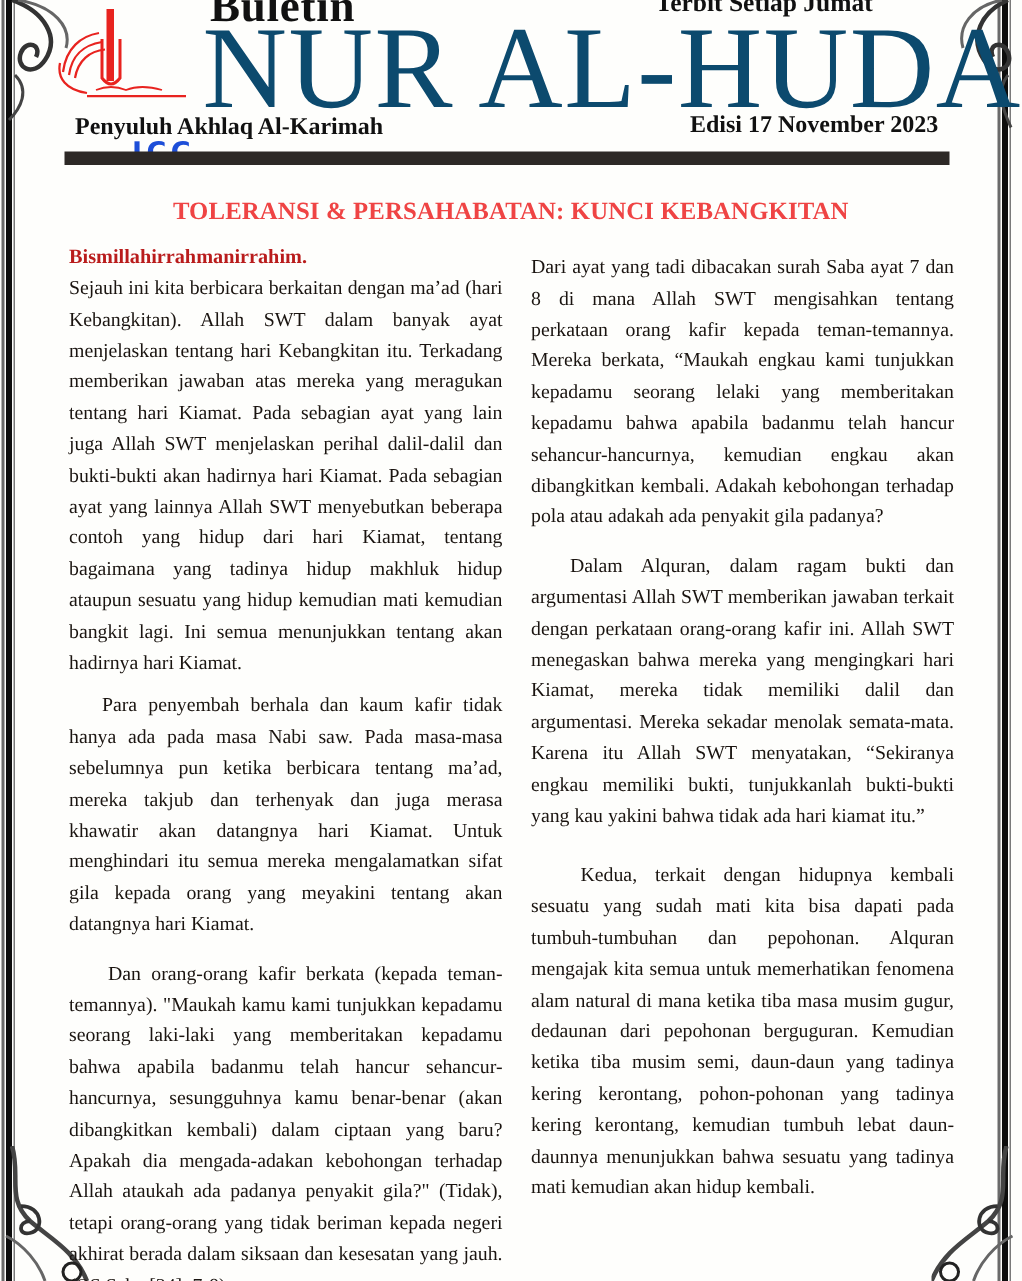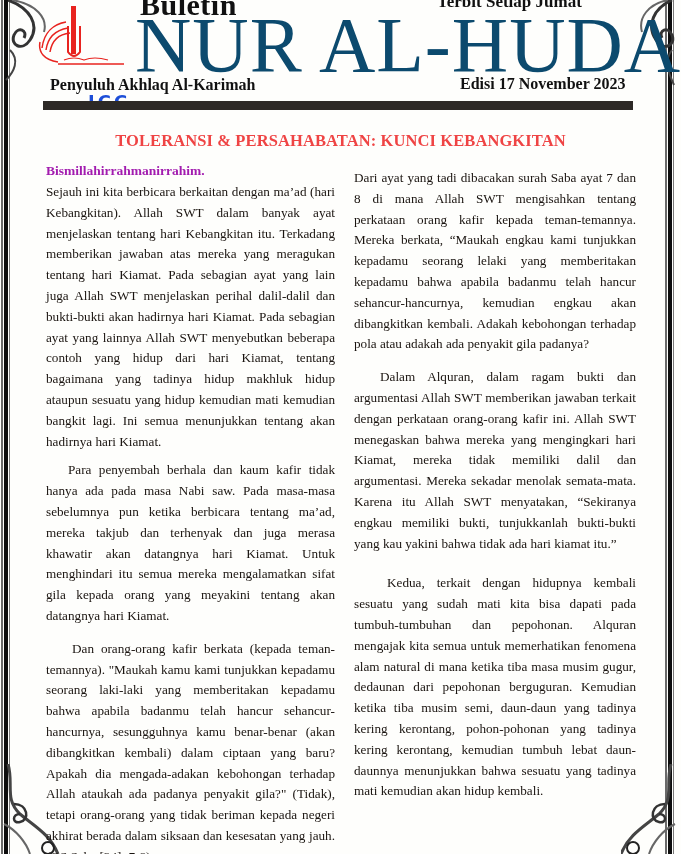--- a/index.html
+++ b/index.html
@@ -53,21 +53,21 @@
   .divider {
     position:absolute; left:43px; top:101px; width:590px; height:9px; background:#2d2926;
   }
   .article-title {
     position:absolute; left:0; right:0; top:131px; text-align:center;
     font-family:"Liberation Serif", serif; font-weight:bold; font-size:16.5px; color:#ef4444;
     letter-spacing:0.1px;
   }
   .bismillah {
     position:absolute; left:46px; top:163px; font-family:"Liberation Serif", serif;
-    font-weight:bold; font-size:13.5px; color:#a21caf;
+    font-weight:bold; font-size:13.5px; color:#b91c1c;
   }
   .col {
     position:absolute; top:182px; width:289px;
     font-family:"Liberation Serif", serif; font-size:13.2px; line-height:20.8px;
     text-align:justify; color:#1a1410;
   }
   .col-left { left:46px; }
   .col-right { left:354px; top:168px; width:282px; }
   .col p { margin:0 0 8px 0; }
   .col p.ind { text-indent:22px; }

